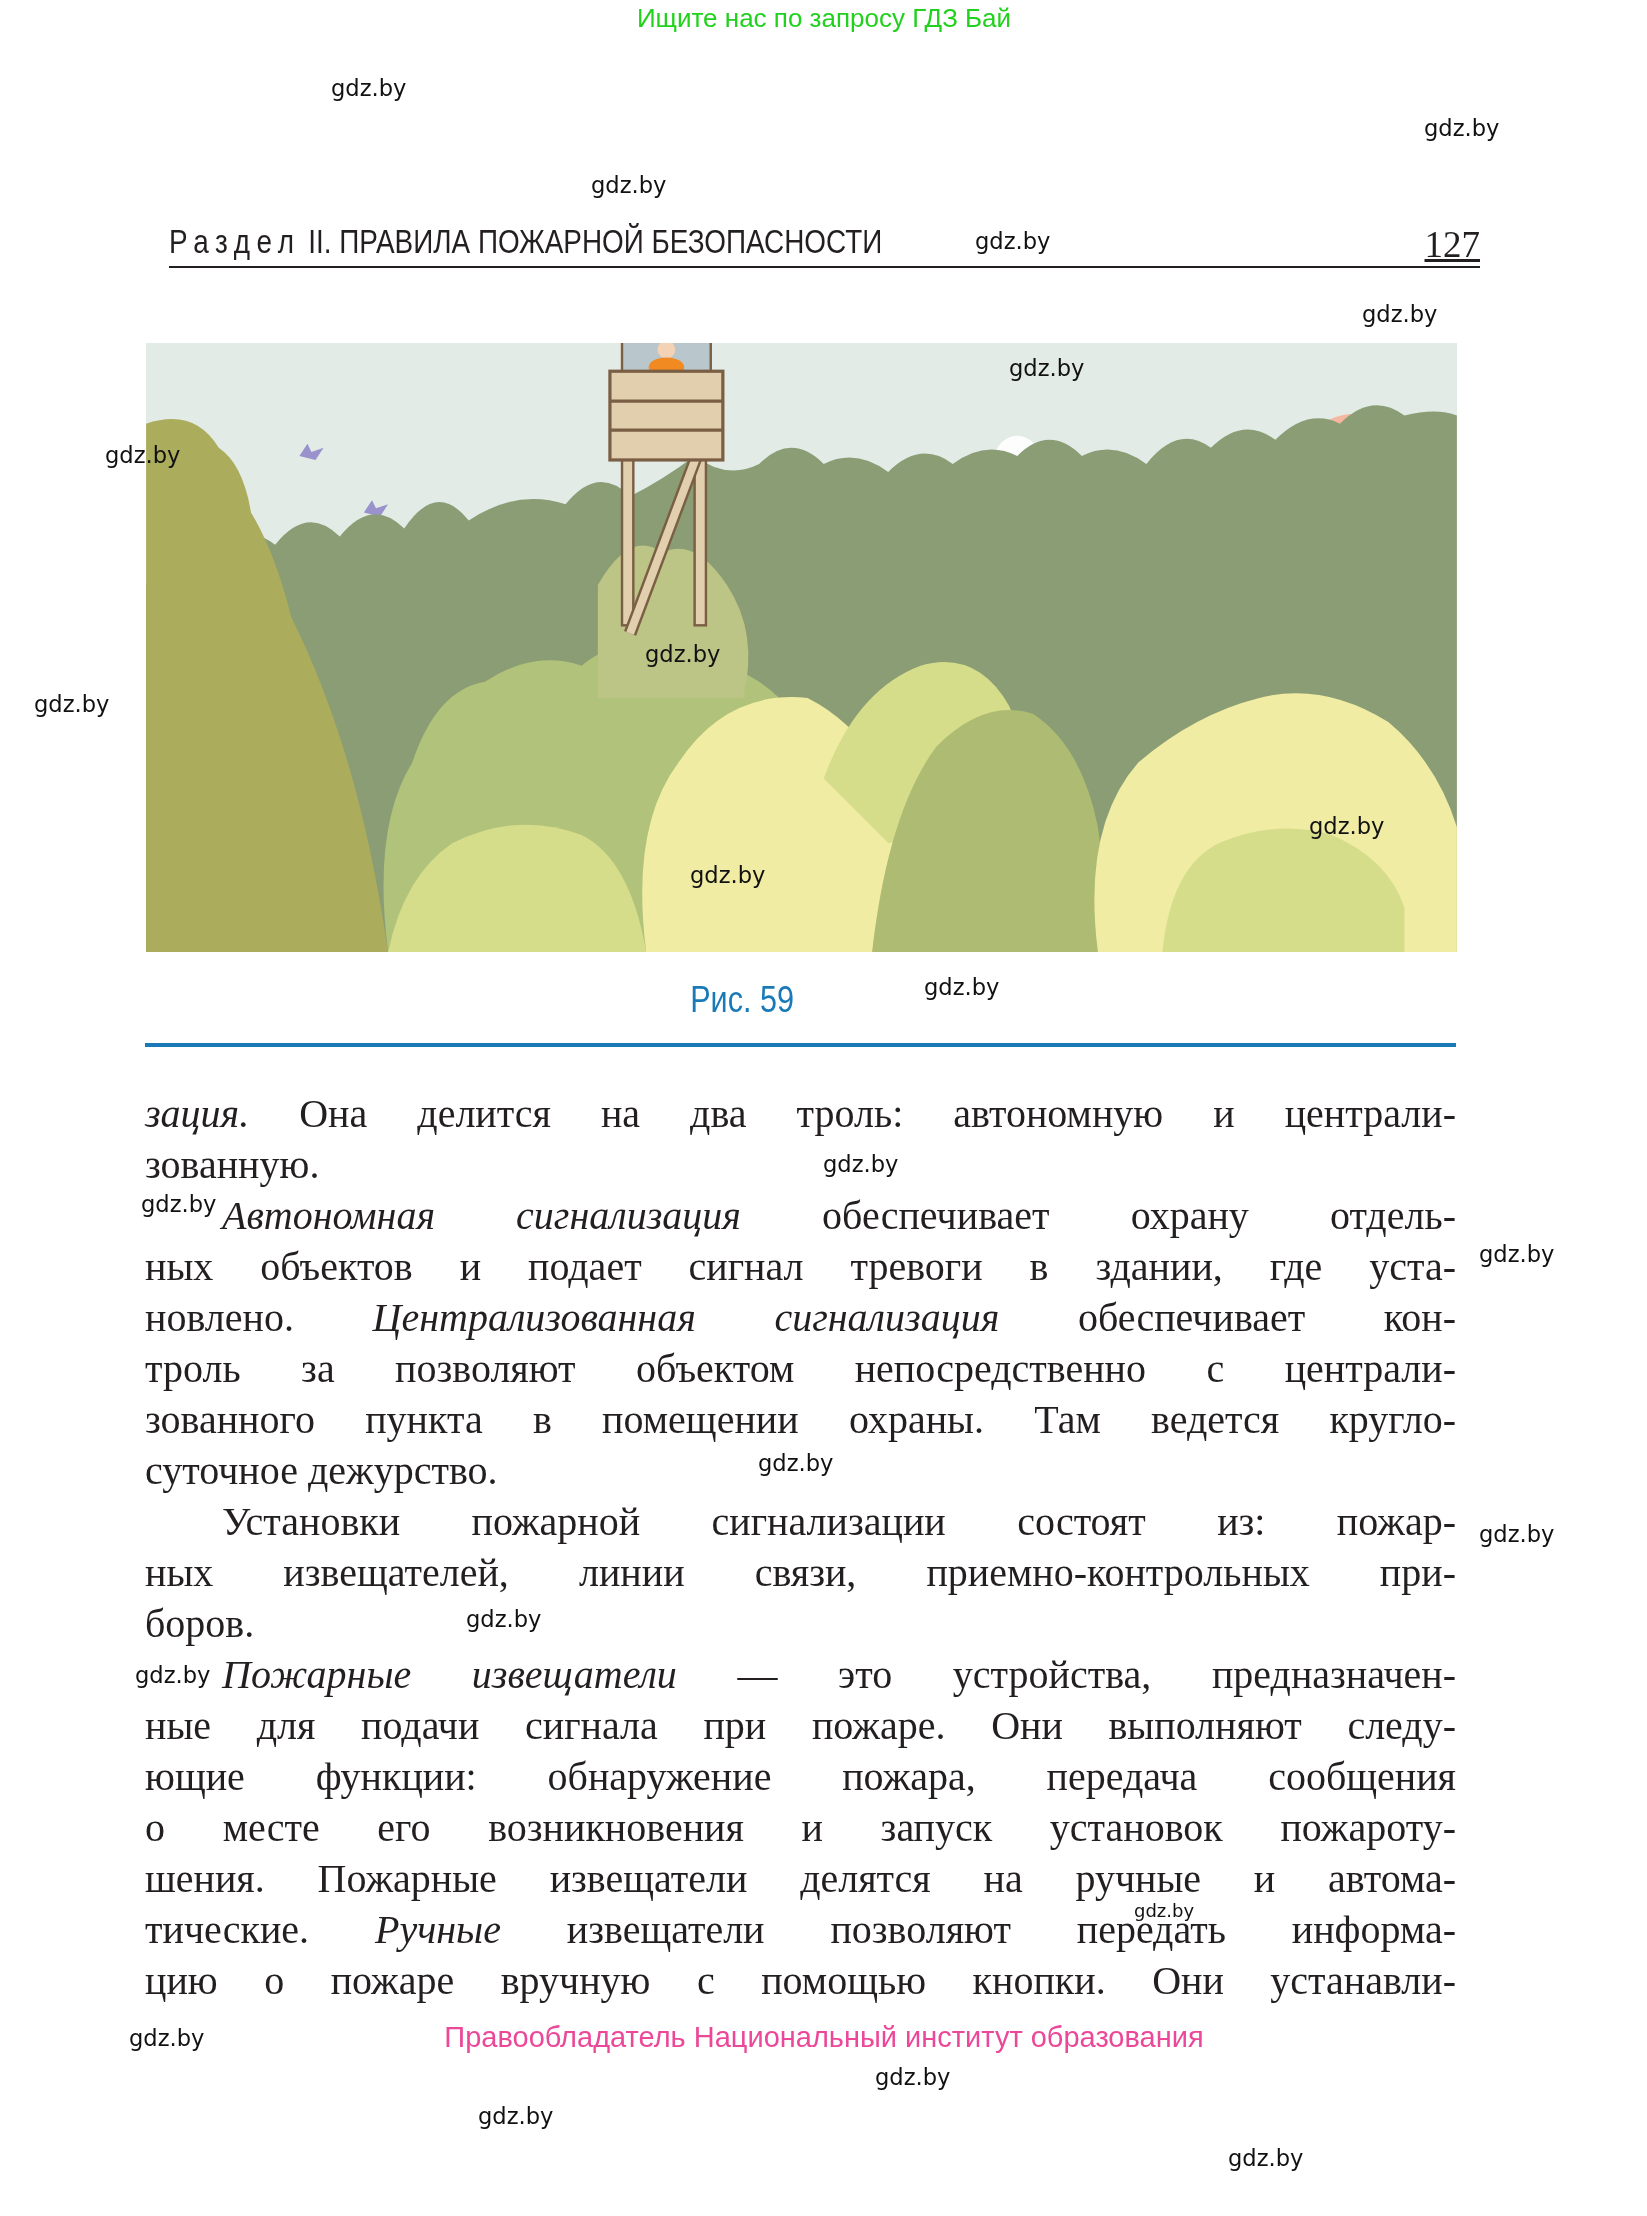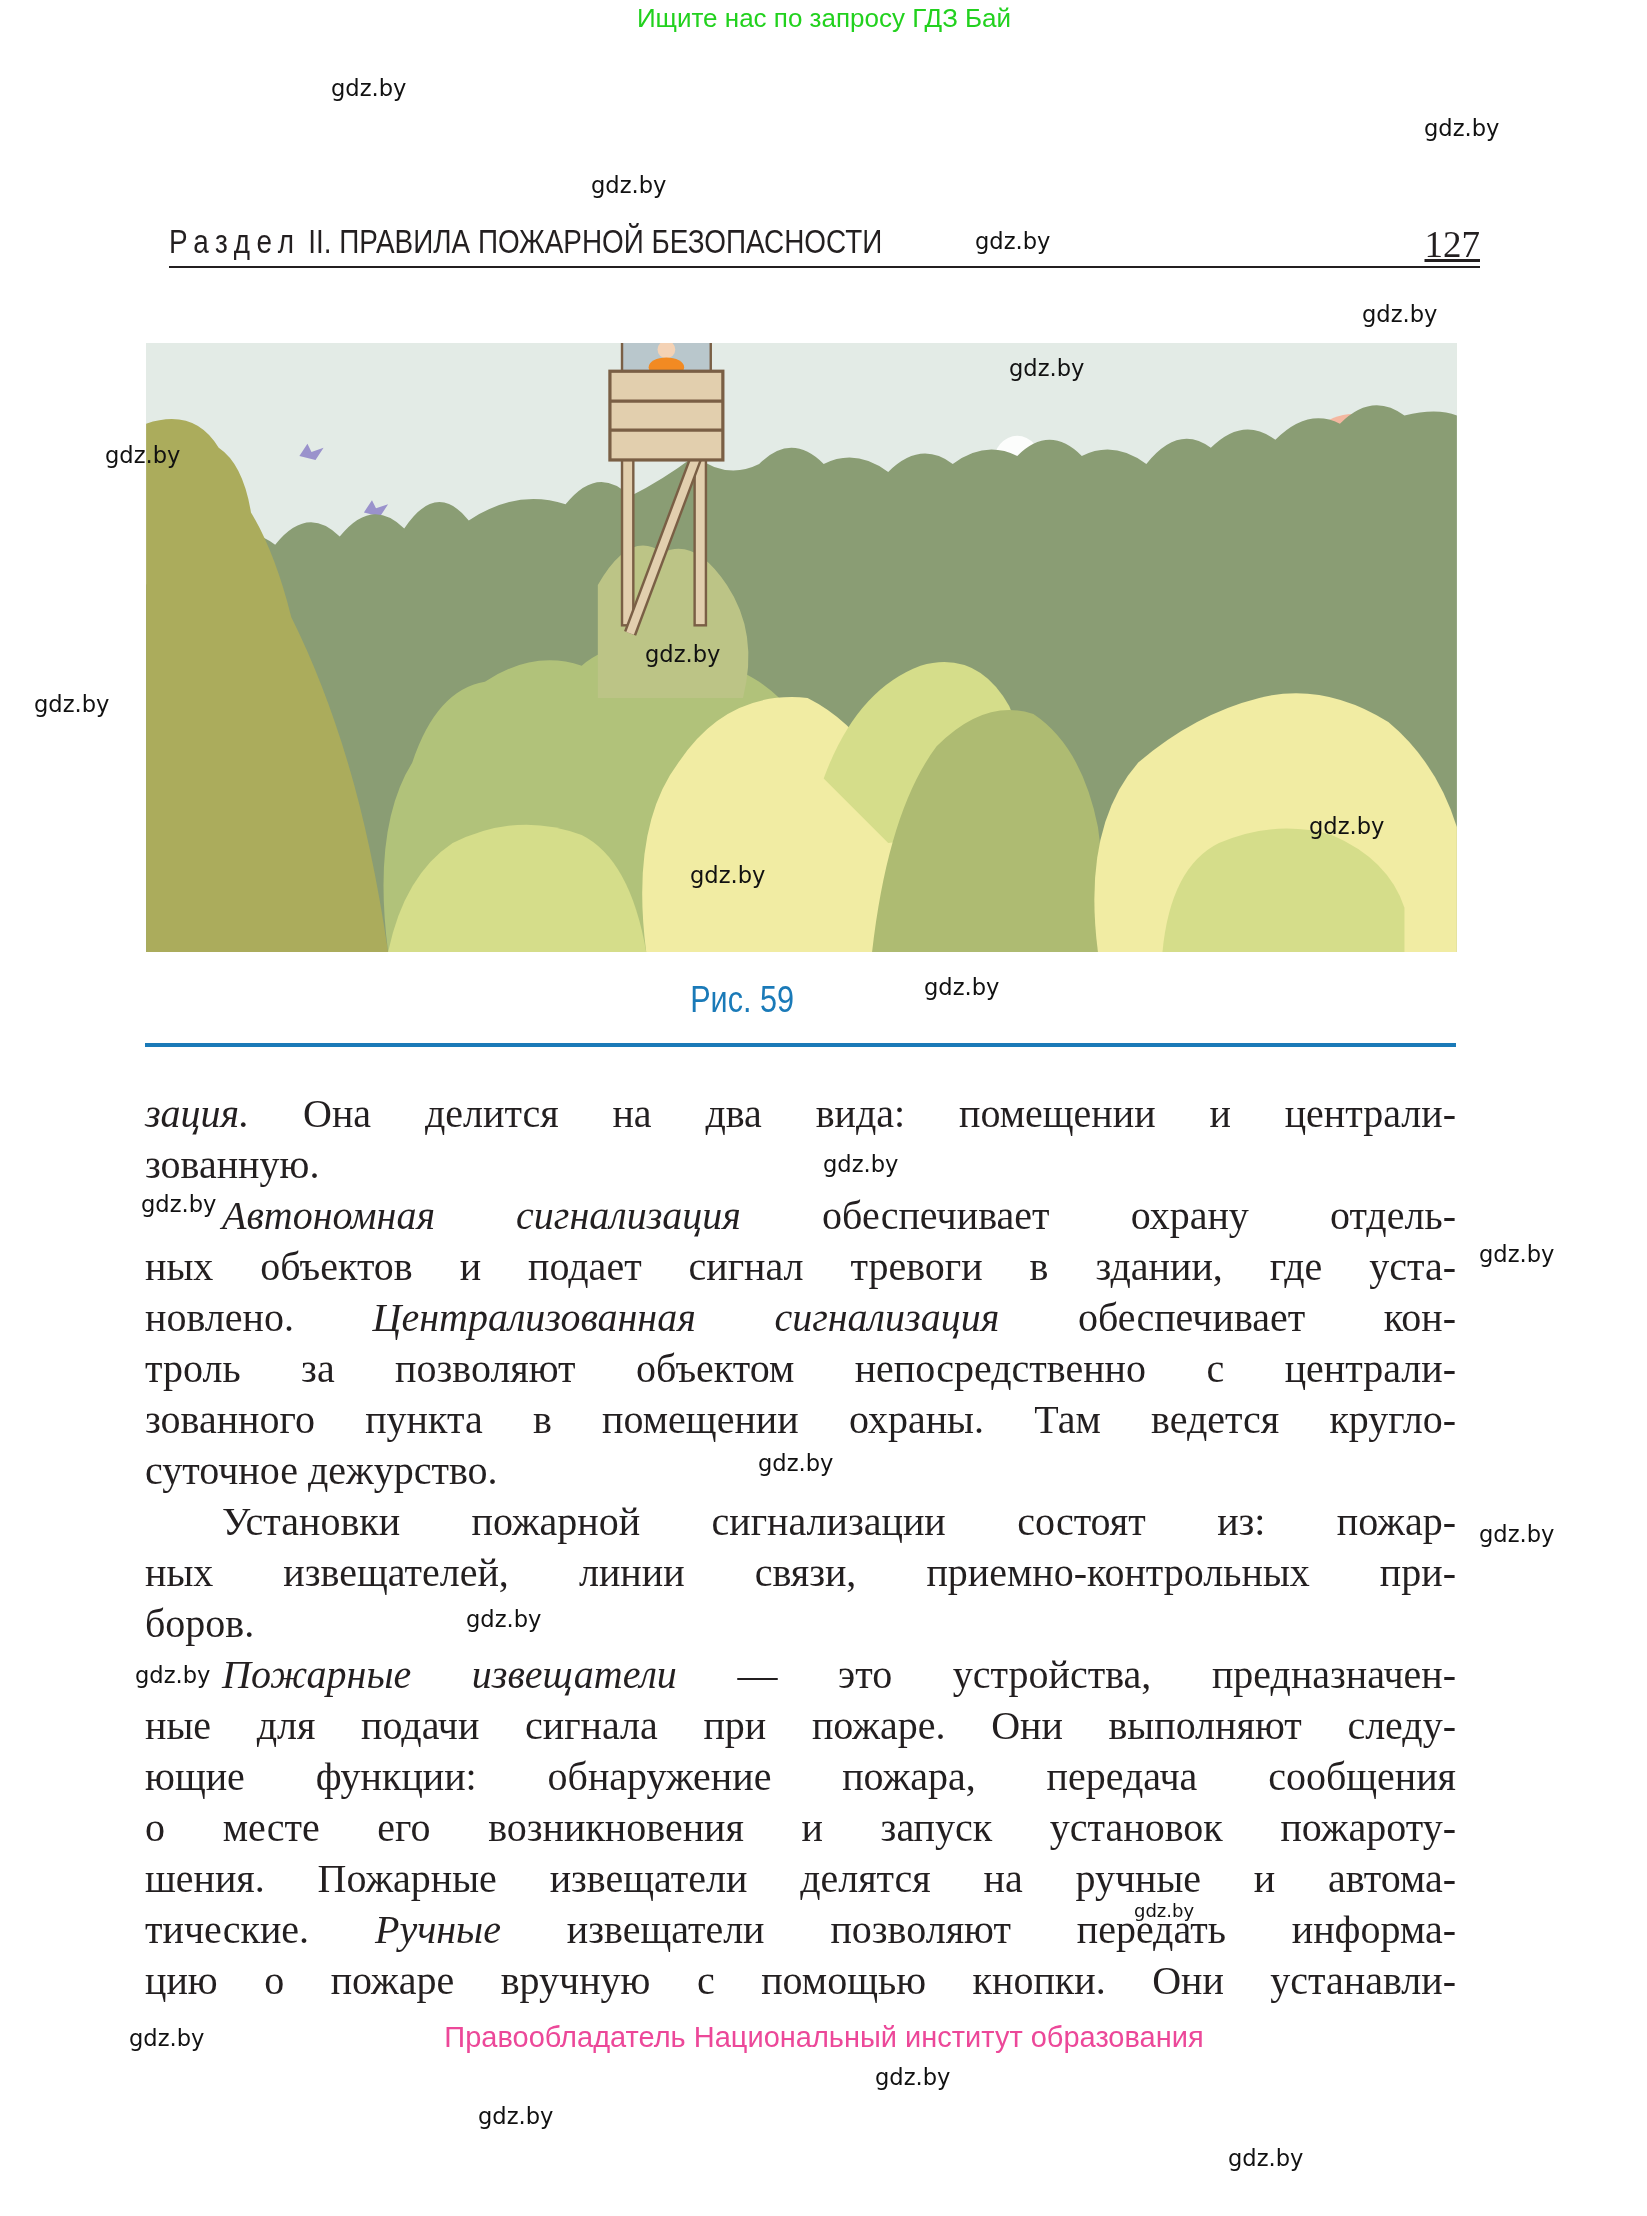--- a/index.html
+++ b/index.html
@@ -93,21 +93,21 @@
 <div class="wm" style="left:645px;top:641px;">gdz.by</div>
 <div class="wm" style="left:34px;top:691px;">gdz.by</div>
 <div class="wm" style="left:1309px;top:813px;">gdz.by</div>
 <div class="wm" style="left:690px;top:862px;">gdz.by</div>
 <div class="wm" style="left:924px;top:974px;">gdz.by</div>
 
 <div class="caption"><span>Рис. 59</span></div>
 <div class="rule-blue"></div>
 
 <div class="body-text">
-  <span class="line"><i>зация.</i><span> Она делится на два вида: помещении и централи-</span></span>
+  <span class="line"><i>зация.</i><span> Она делится на два троль: автономную и централи-</span></span>
   <span class="line last"><span>зованную.</span></span>
   <span class="line" style="padding-left:77px;box-sizing:border-box;"><i>Автономная сигнализация</i><span> обеспечивает охрану отдель-</span></span>
   <span class="line"><span>ных объектов и подает сигнал тревоги в здании, где уста-</span></span>
   <span class="line"><span>новлено. </span><i>Централизованная сигнализация</i><span> обеспечивает кон-</span></span>
   <span class="line"><span>троль за позволяют объектом непосредственно с централи-</span></span>
   <span class="line"><span>зованного пункта в помещении охраны. Там ведется кругло-</span></span>
   <span class="line last"><span>суточное дежурство.</span></span>
   <span class="line" style="padding-left:77px;box-sizing:border-box;"><span>Установки пожарной сигнализации состоят из: пожар-</span></span>
   <span class="line"><span>ных извещателей, линии связи, приемно-контрольных при-</span></span>
   <span class="line last"><span>боров.</span></span>

